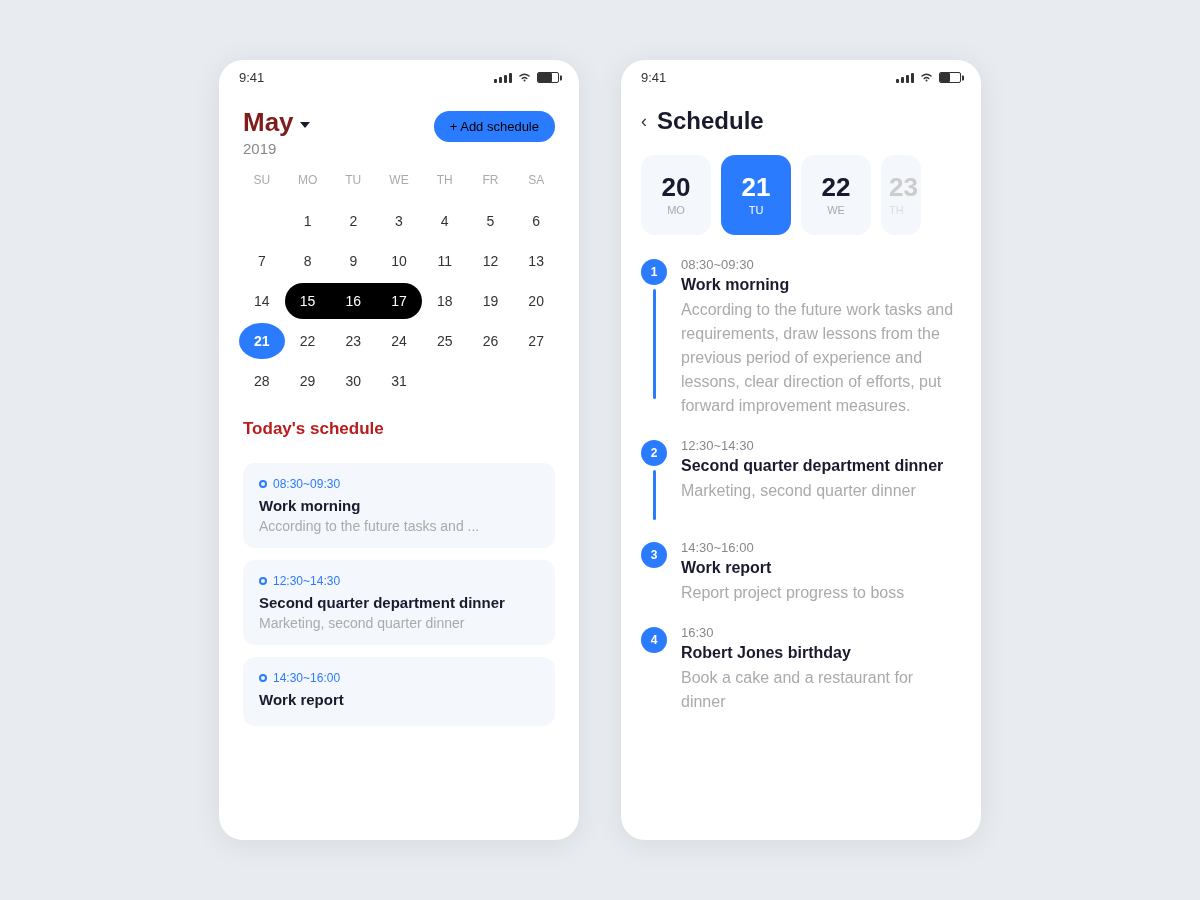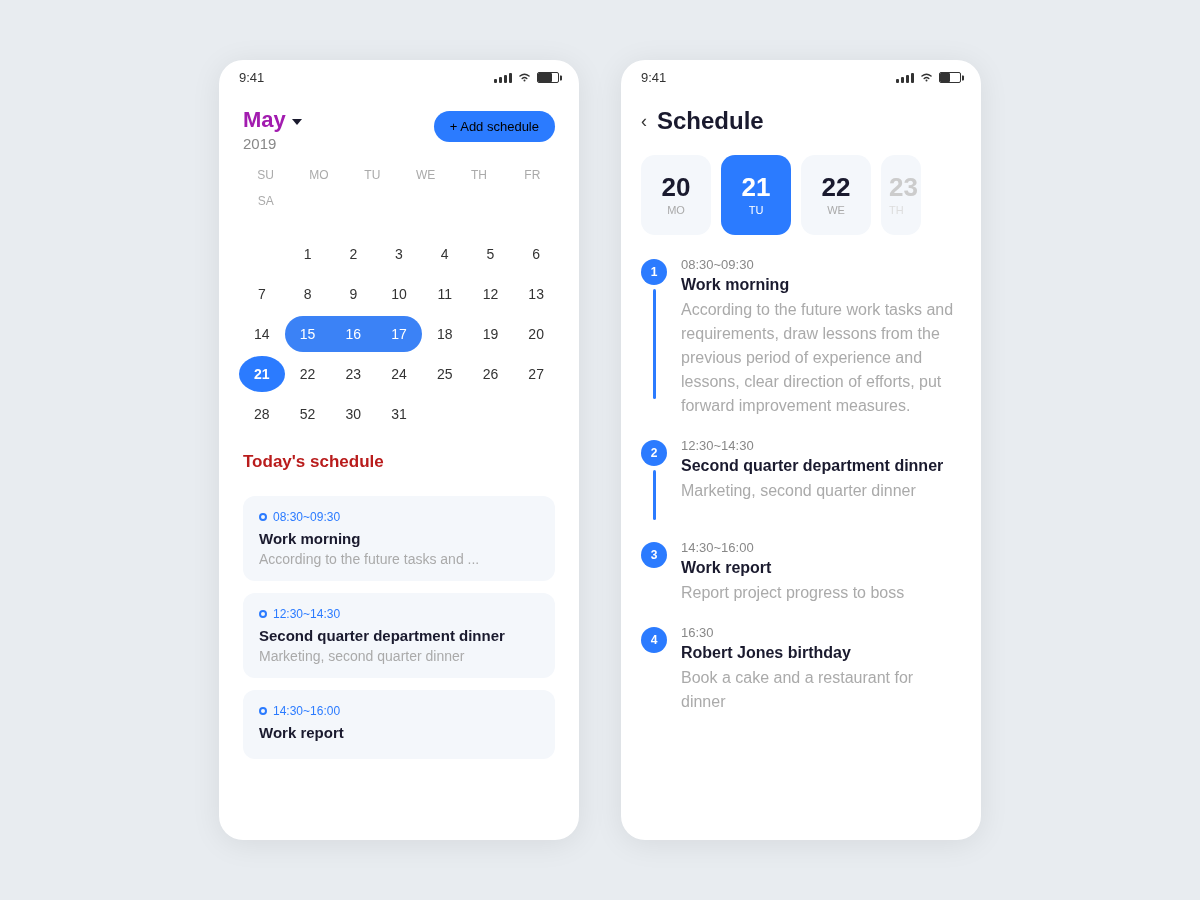--- a/index.html
+++ b/index.html
@@ -81,23 +81,23 @@
 
     
     .calendar-header {
       padding: 16px 24px 10px;
       display: flex;
       justify-content: space-between;
       align-items: flex-start;
     }
     .month-year-block {}
     .month-title {
-      font-size: 22px;
+      font-size: 26px;
       font-weight: 700;
-      color: #a21caf;
+      color: #7f1d1d;
       display: flex;
       align-items: center;
       gap: 6px;
     }
     .dropdown-arrow {
       width: 0;
       height: 0;
       border-left: 5px solid transparent;
       border-right: 5px solid transparent;
       border-top: 6px solid #1a1a2e;
@@ -121,22 +121,22 @@
       align-items: center;
       gap: 4px;
       margin-top: 4px;
     }
     
     .calendar-grid {
       padding: 0 20px;
     }
     .weekdays {
       display: grid;
-      grid-template-columns: repeat(6, 1fr);
-      margin-bottom: 22px;
+      grid-template-columns: repeat(7, 1fr);
+      margin-bottom: 10px;
     }
     .weekday {
       text-align: center;
       font-size: 12px;
       color: #aaa;
       font-weight: 500;
       padding: 6px 0;
     }
     .days-grid {
       display: grid;
@@ -155,21 +155,21 @@
       position: relative;
     }
     .day-cell.empty { pointer-events: none; }
     .day-cell.today {
       background: #2b7bff;
       color: #fff;
       border-radius: 50%;
       font-weight: 600;
     }
     .day-cell.highlighted {
-      background: #3b82f6;
+      background: #000000;
       color: #fff;
       border-radius: 20px;
     }
 
     
     .schedule-section {
       padding: 20px 24px 0;
     }
     .schedule-title {
       font-size: 17px;
@@ -404,21 +404,21 @@
           <div class="day-cell">19</div>
           <div class="day-cell">20</div>
           <div class="day-cell today">21</div>
           <div class="day-cell">22</div>
           <div class="day-cell">23</div>
           <div class="day-cell">24</div>
           <div class="day-cell">25</div>
           <div class="day-cell">26</div>
           <div class="day-cell">27</div>
           <div class="day-cell">28</div>
-          <div class="day-cell">52</div>
+          <div class="day-cell">29</div>
           <div class="day-cell">30</div>
           <div class="day-cell">31</div>
         </div>
     </div>
 
     <div class="schedule-section">
       <div class="schedule-title">Today's schedule</div>
 
       <div class="schedule-card">
         <div class="card-time">

